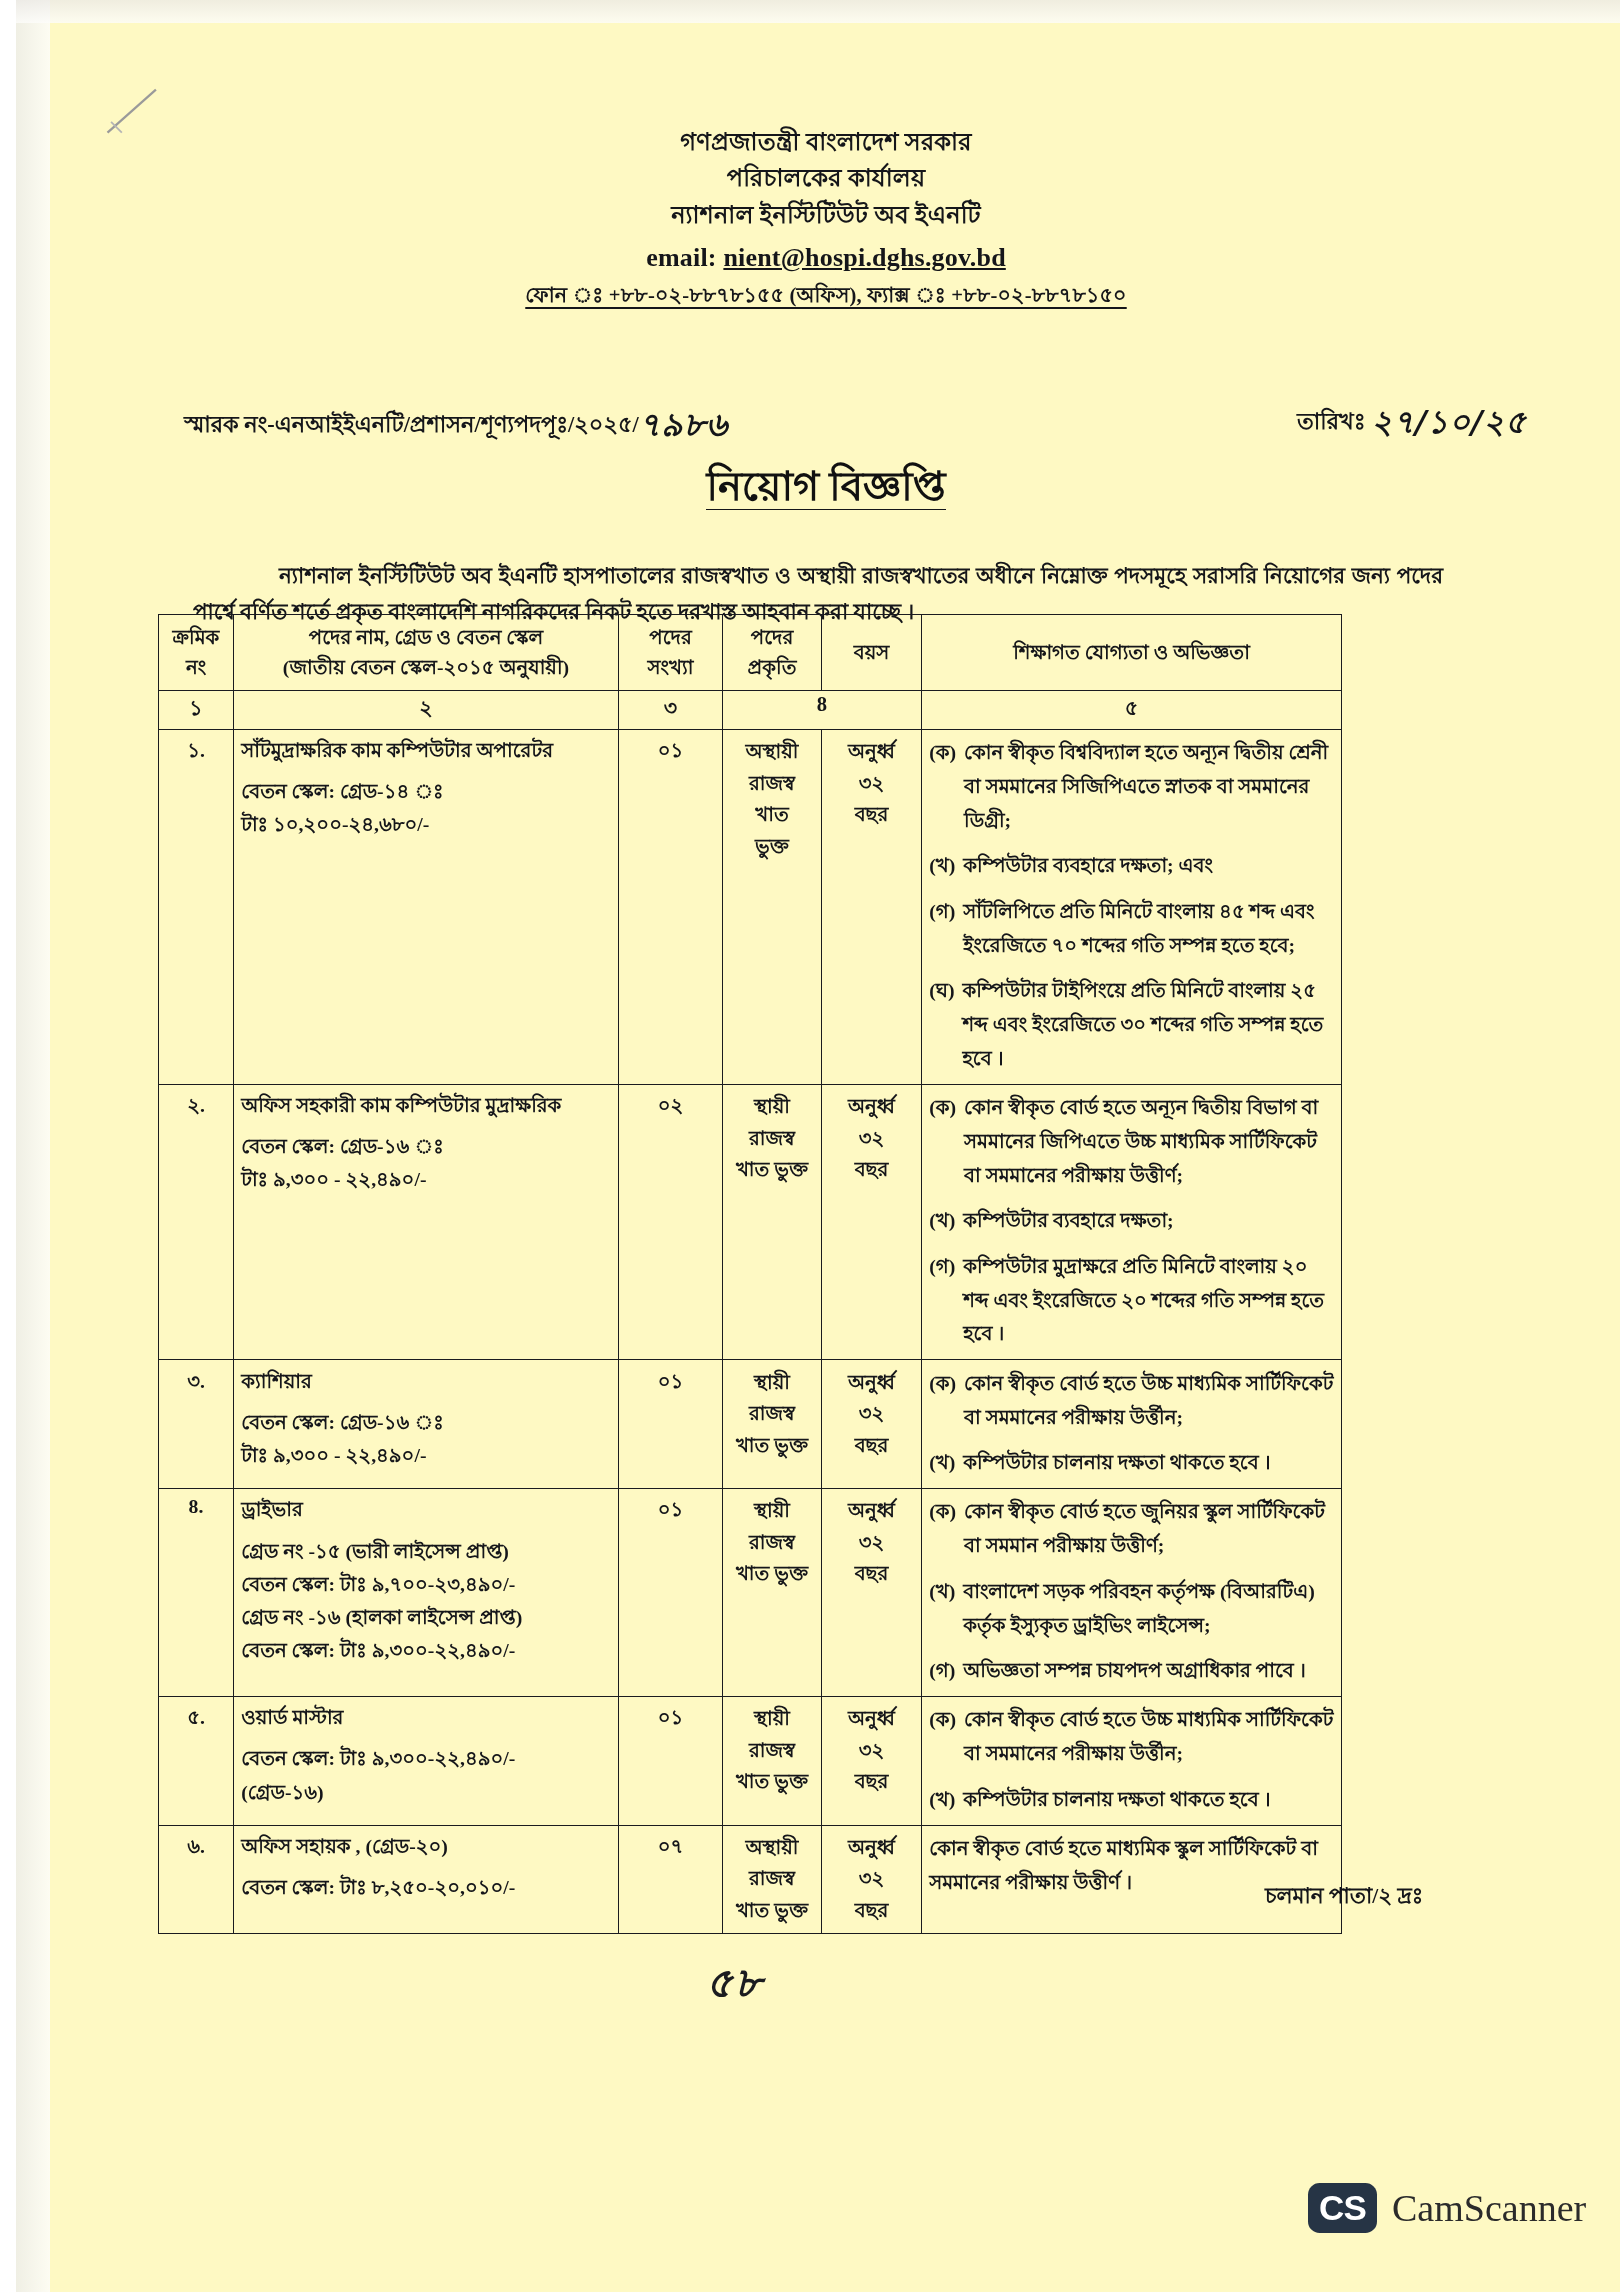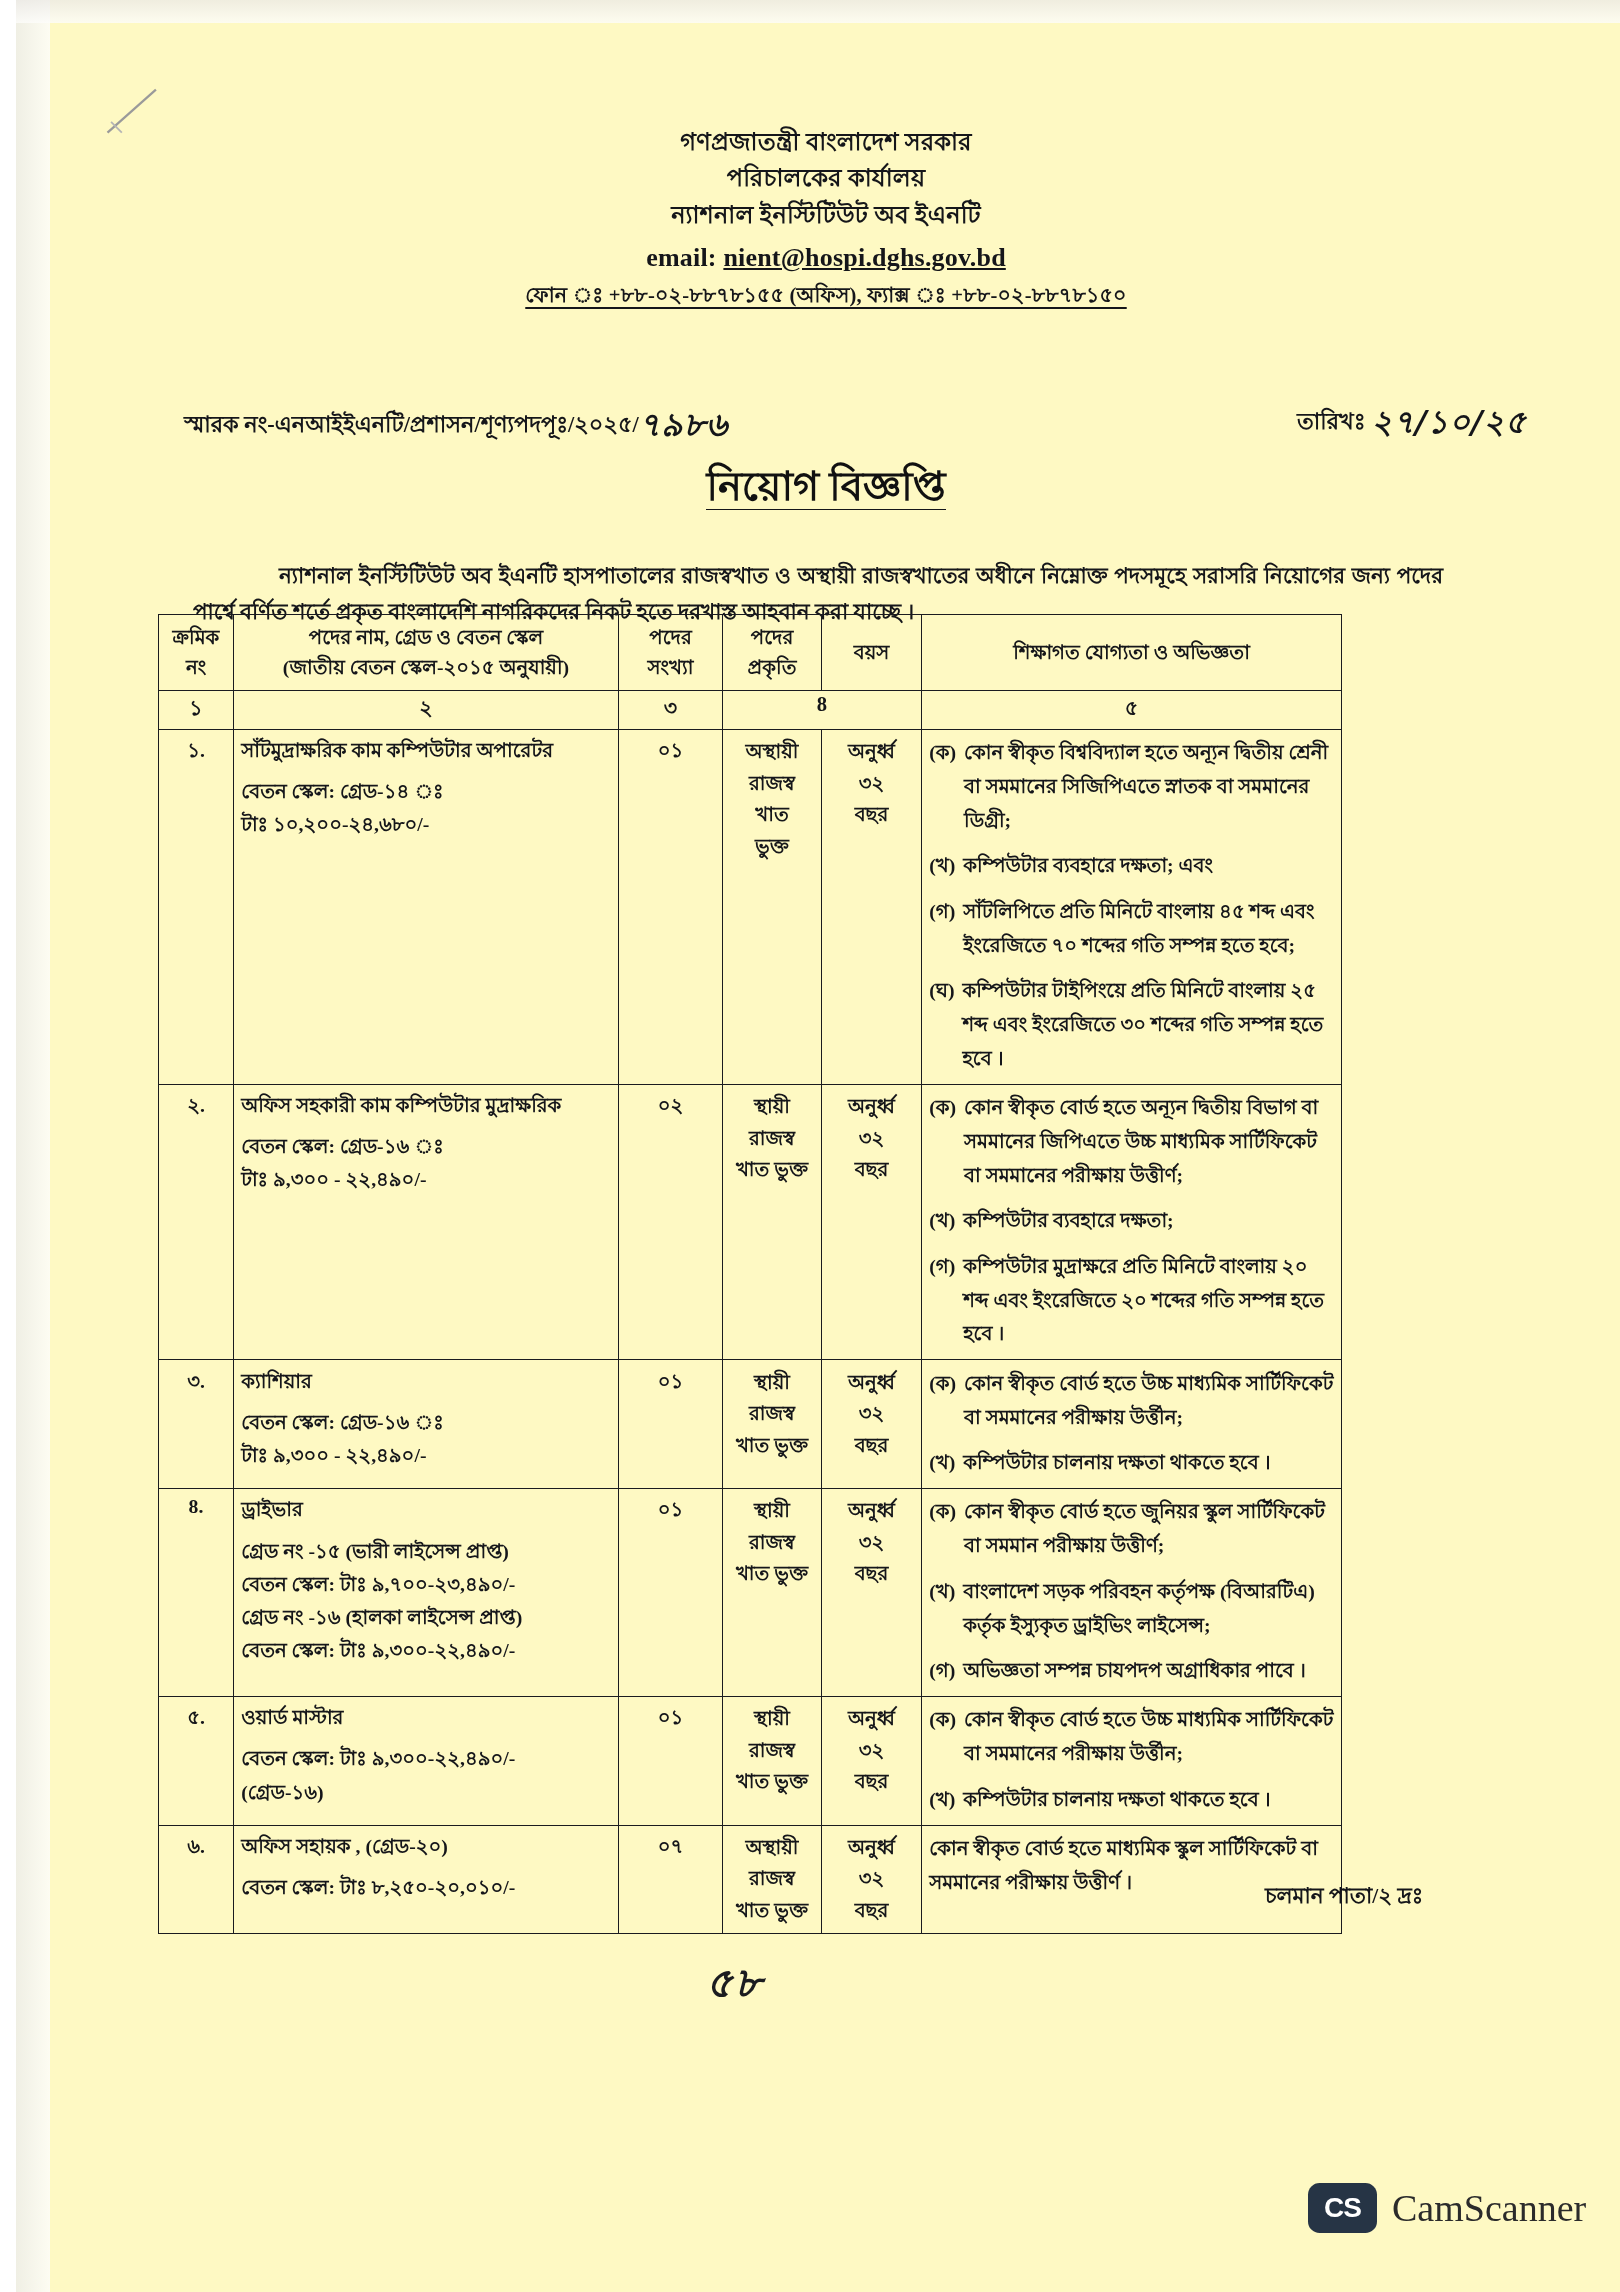--- a/index.html
+++ b/index.html
@@ -236,21 +236,21 @@
     display: flex;
     align-items: center;
     gap: 15px;
   }
   .cs-badge {
     width: 69px; height: 50px;
     border-radius: 11.6px;
     background: #263445;
     color: #ffffff;
     font-family: "Liberation Sans", sans-serif;
-    font-size: 28px;
+    font-size: 35px;
     font-weight: 700;
     display: flex;
     align-items: center;
     justify-content: center;
     letter-spacing: -0.9px;
   }
   .cs-text {
     font-family: "Liberation Serif", serif;
     font-size: 38px;
     color: #2b2b2b;

